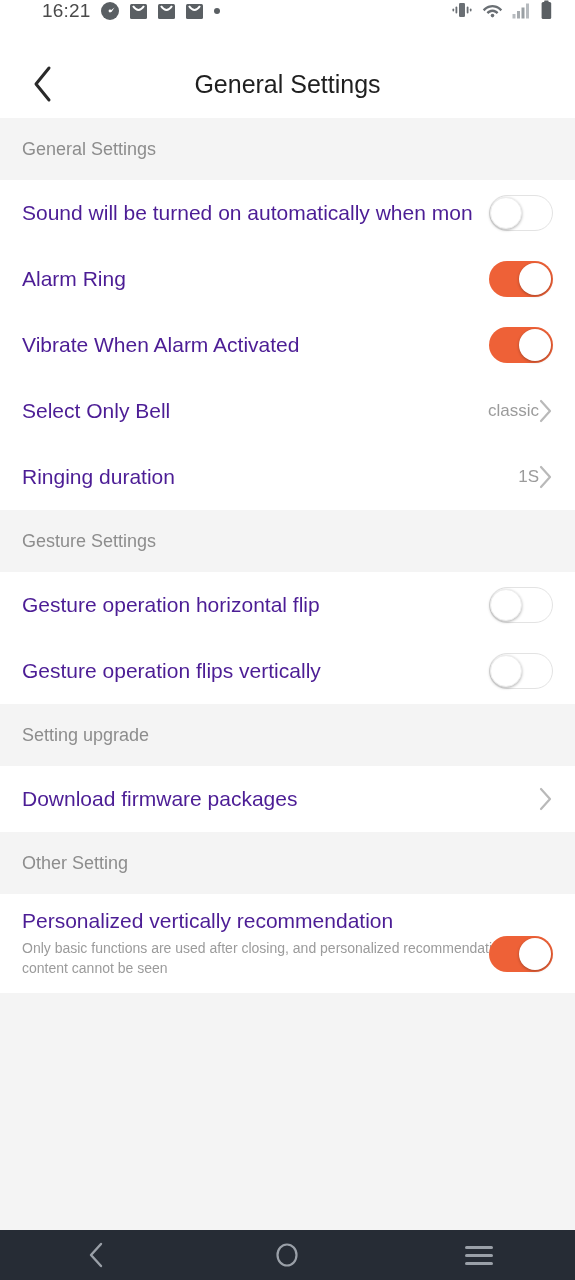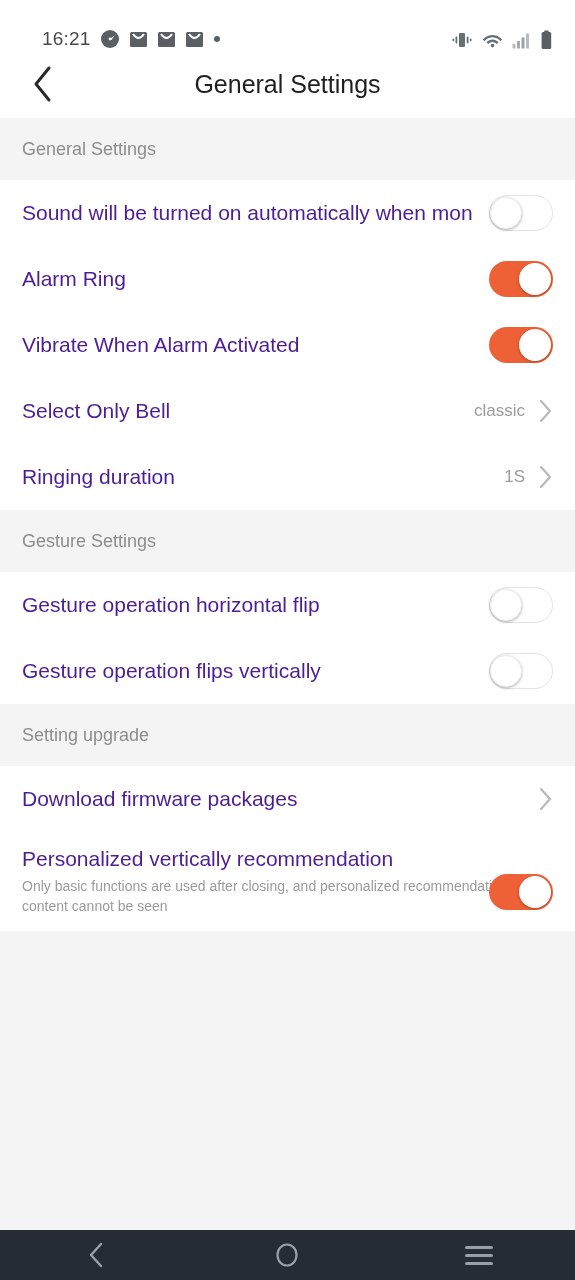--- a/index.html
+++ b/index.html
@@ -13,21 +13,21 @@
     font-family: "Liberation Sans", sans-serif;
     overflow: hidden;
     position: relative;
   }
 
   
   .statusbar {
     height: 50px;
     background: #ffffff;
     display: flex;
-    align-items: flex-end;
+    align-items: flex-start;
     padding: 0 22px 0 42px;
     box-sizing: border-box;
   }
   .status-left {
     display: flex;
     align-items: center;
     gap: 9px;
     flex: 1;
   }
   .status-clock {
@@ -114,21 +114,20 @@
     max-width: 520px;
   }
   .row-texts {
     flex: 1;
     min-width: 0;
     overflow: visible;
   }
   .row-value {
     font-size: 17px;
     color: #9b9b9b;
-    margin-right: 14px;
     white-space: nowrap;
   }
   .chev {
     width: 14px;
     height: 24px;
     flex: none;
   }
 
   
   .toggle {
@@ -363,20 +362,21 @@
     <div class="row">
       <div class="row-texts">
         <div class="row-label">Download firmware packages</div>
       </div>
       <svg class="chev" viewBox="0 0 14 24">
         <path d="M2 2 L11 12 L2 22" stroke="#b9b9b9" stroke-width="2.2" fill="none" stroke-linecap="round" stroke-linejoin="round"></path>
       </svg>
     </div>
   </div>
 
+  <div class="section-header">Other Setting</div>
   <div class="group">
     <div class="row" style="min-height:92px;align-items:flex-start;padding-top:14px;padding-bottom:14px;">
       <div class="row-texts">
         <div class="row-label">Personalized vertically recommendation</div>
         <div class="row-sub">Only basic functions are used after closing, and personalized recommendation content cannot be seen</div>
       </div>
       <div class="toggle on toggle-abs" style="top:42px;transform:none;">
         <div class="knob"></div>
       </div>
     </div>

